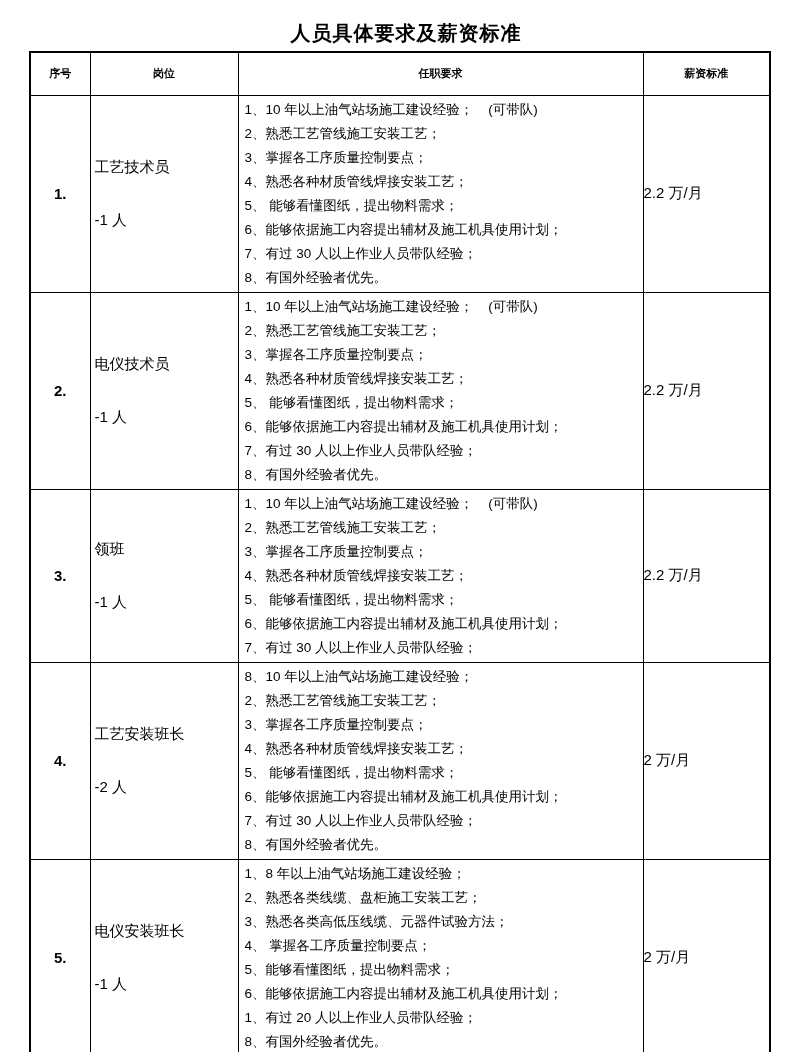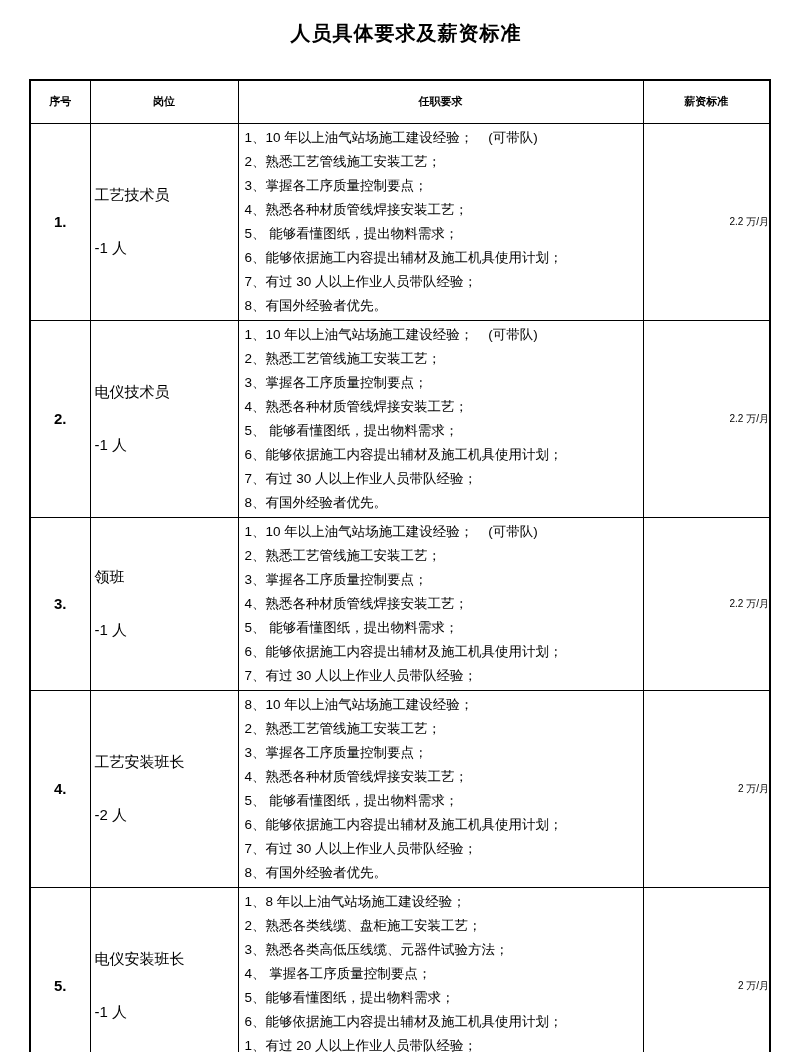--- a/index.html
+++ b/index.html
@@ -13,21 +13,21 @@
     height: 1052px;
     background: #ffffff;
     margin: 0 auto;
     padding-top: 20px;
   }
   .doc-title {
     text-align: center;
     font-size: 20px;
     font-weight: bold;
     letter-spacing: 1px;
-    margin-bottom: 32px;
+    margin-bottom: 4px;
     padding-left: 12px;
   }
   table.req-table {
     width: 740px;
     margin: 0 auto;
     border-collapse: collapse;
     table-layout: fixed;
   }
   table.req-table, table.req-table th, table.req-table td {
     border: 1px solid #000000;
@@ -54,22 +54,22 @@
   .pos-name { margin-bottom: 34px; }
   td.req-cell {
     padding: 2px 6px;
     font-size: 13.5px;
   }
   .req-line {
     line-height: 24px;
     white-space: pre-wrap;
   }
   td.sal-cell {
-    text-align: right;
-    font-size: 10px;
+    text-align: left;
+    font-size: 15px;
   }
 </style>
 </head>
 <body>
 
 <div class="page">
   <div class="doc-title">人员具体要求及薪资标准</div>
 
   <table class="req-table">
     <colgroup>

